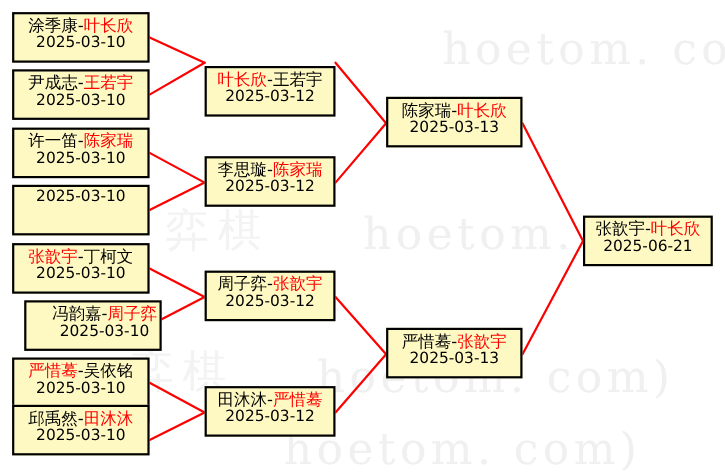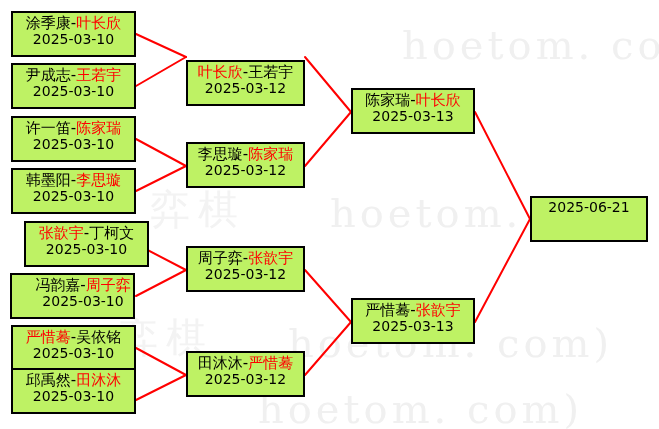--- a/index.html
+++ b/index.html
@@ -34,21 +34,21 @@
     z-index:0;
   }
 
   
   #links{position:absolute;left:0;top:0;width:659px;height:429px;z-index:1;}
 
   
   .match{
     position:absolute;
     box-sizing:border-box;
-    background:#bef264;
+    background:#fef9c3;
     border:2px solid #000000;
     z-index:2;
     text-align:center;
     padding-top:2px;
     line-height:1.12;
   }
   .players{
     font-size:15px;
     white-space:nowrap;
     color:#000000;
@@ -106,28 +106,27 @@
   </div>
   <div class="match" style="left:11px;top:63px;width:125px;height:46px;">
     <div class="players"><span class="">尹成志</span><span class="sep">-</span><span class="w">王若宇</span></div>
     <div class="date">2025-03-10</div>
   </div>
   <div class="match" style="left:11px;top:116px;width:125px;height:46px;">
     <div class="players"><span class="">许一笛</span><span class="sep">-</span><span class="w">陈家瑞</span></div>
     <div class="date">2025-03-10</div>
   </div>
   <div class="match" style="left:11px;top:168px;width:125px;height:46px;">
-    <div class="players"><span class="">韩墨阳</span><span class="sep">-</span><span class="w">李思璇</span></div>
     <div class="date">2025-03-10</div>
   </div>
-  <div class="match" style="left:24px;top:221px;width:125px;height:46px;">
+  <div class="match" style="left:11px;top:221px;width:125px;height:46px;">
     <div class="players"><span class="w">张歆宇</span><span class="sep">-</span><span class="">丁柯文</span></div>
     <div class="date">2025-03-10</div>
   </div>
-  <div class="match" style="left:10px;top:273px;width:125px;height:46px;padding-left:21px;">
+  <div class="match" style="left:22px;top:273px;width:125px;height:46px;padding-left:21px;">
     <div class="players"><span class="">冯韵嘉</span><span class="sep">-</span><span class="w">周子弈</span></div>
     <div class="date">2025-03-10</div>
   </div>
   <div class="match" style="left:11px;top:325px;width:125px;height:59px;">
     <div class="players"><span class="w">严惜蓦</span><span class="sep">-</span><span class="">吴依铭</span></div>
     <div class="date">2025-03-10</div>
   </div>
   <div class="match" style="left:11px;top:368px;width:125px;height:46px;">
     <div class="players"><span class="">邱禹然</span><span class="sep">-</span><span class="w">田沐沐</span></div>
     <div class="date">2025-03-10</div>
@@ -153,16 +152,17 @@
   <div class="match" style="left:351px;top:88px;width:124px;height:46px;">
     <div class="players"><span class="">陈家瑞</span><span class="sep">-</span><span class="w">叶长欣</span></div>
     <div class="date">2025-03-13</div>
   </div>
   <div class="match" style="left:351px;top:298px;width:124px;height:46px;">
     <div class="players"><span class="">严惜蓦</span><span class="sep">-</span><span class="w">张歆宇</span></div>
     <div class="date">2025-03-13</div>
   </div>
 
   <div class="match" style="left:530px;top:196px;width:118px;height:46px;">
+    <div class="players"><span class="">张歆宇</span><span class="sep">-</span><span class="w">叶长欣</span></div>
     <div class="date">2025-06-21</div>
   </div>
 
 </div>
 
 </body></html>

